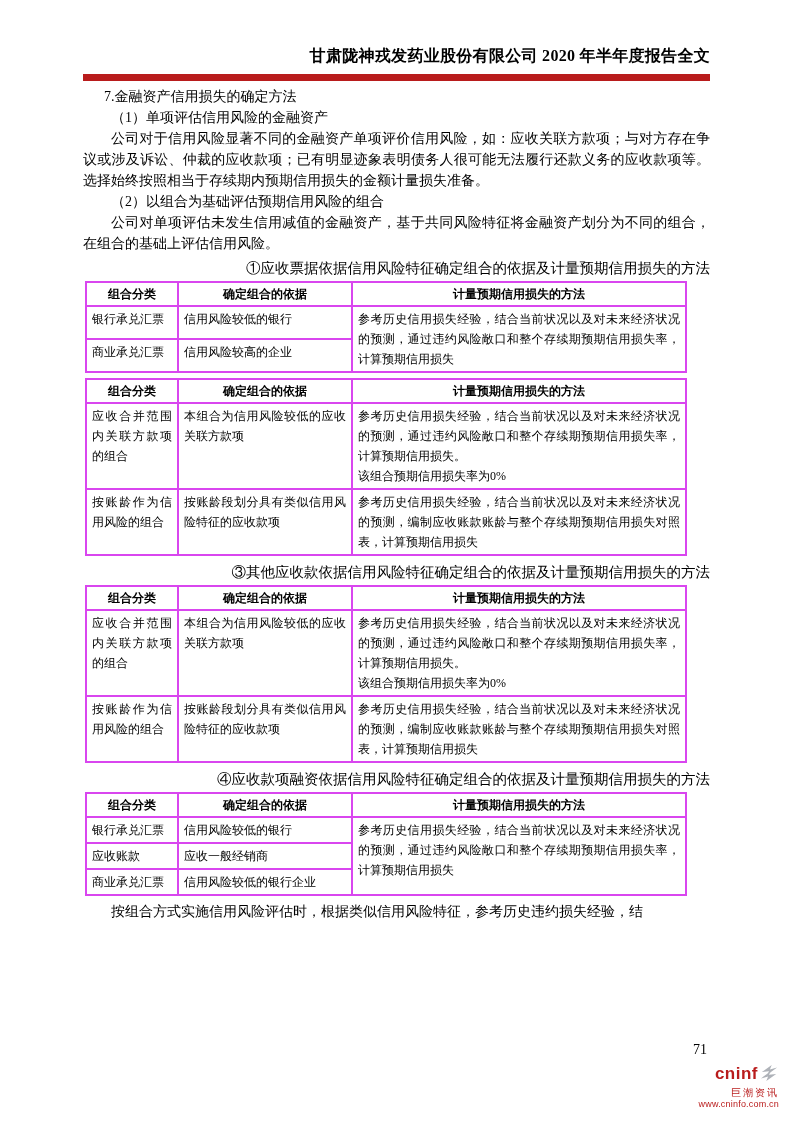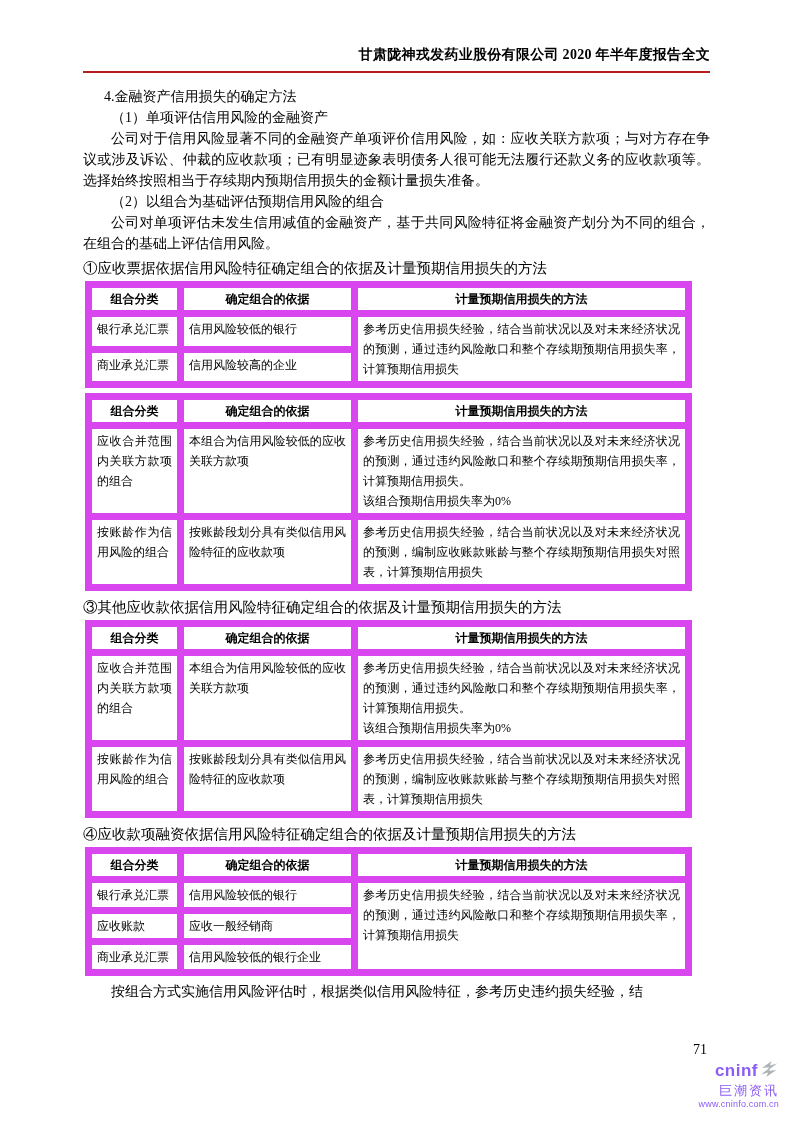--- a/index.html
+++ b/index.html
@@ -12,59 +12,59 @@
     background: #ffffff;
     color: #000;
     font-family: "Liberation Serif", "DejaVu Serif", serif;
     overflow: hidden;
   }
   .header {
     position: absolute;
     top: 46px;
     left: 83px;
     width: 627px;
-    border-bottom: 2px solid #b91c1c;
+    border-bottom: 7px solid #b91c1c;
     padding-bottom: 7px;
     text-align: right;
-    font-size: 14px;
+    font-size: 16px;
     font-weight: bold;
     letter-spacing: 0.3px;
   }
   .content {
     position: absolute;
     top: 86px;
     left: 83px;
     width: 627px;
   }
   p.body {
     font-size: 14px;
     line-height: 21px;
     text-align: justify;
     text-justify: inter-character;
   }
   .indent2 { text-indent: 2em; }
   .indent15 { text-indent: 1.5em; }
   .table-caption {
     font-size: 14.5px;
     line-height: 22px;
-    text-align: left;
+    text-align: right;
     margin-top: 3px;
     margin-bottom: 2px;
   }
   table.data {
     width: 600px;
     margin: 0 0 5px 2px;
     border-collapse: collapse;
     table-layout: fixed;
   }
   table.data col.c1 { width: 92px; }
   table.data col.c2 { width: 174px; }
   table.data col.c3 { width: 334px; }
   table.data th, table.data td {
-    border: 7px solid #d946ef;
+    border: 2px solid #d946ef;
     font-size: 12px;
     line-height: 20px;
     padding: 2px 5px;
   }
   table.data th {
     font-weight: bold;
     text-align: center;
     vertical-align: middle;
     padding: 1px 4px;
   }
@@ -79,50 +79,50 @@
     top: 1042px;
     right: 86px;
     font-size: 14px;
   }
   .logo {
     position: absolute;
     right: 14px;
     bottom: 12px;
     width: 96px;
     text-align: right;
-    color: #8b5cf6;
+    color: #b91c1c;
     font-family: "Liberation Sans", "DejaVu Sans", sans-serif;
     line-height: 1.1;
   }
   .logo-row {
     display: flex;
     align-items: center;
     justify-content: flex-end;
     gap: 1px;
   }
   .logo-brand {
     font-size: 17px;
     font-weight: bold;
     letter-spacing: 0.5px;
   }
-  .logo-cn { font-size: 13px; margin-top: 2px; letter-spacing: 2px; }
+  .logo-cn { font-size: 10px; margin-top: 2px; letter-spacing: 2px; }
   .logo-url { font-size: 9px; margin-top: 2px; letter-spacing: 0.2px; text-align: right; }
 </style>
 </head>
 <body>
 
 <div class="page">
 
   <div class="header">
     <span>甘肃陇神戎发药业股份有限公司 2020 年半年度报告全文</span>
   </div>
 
   <div class="content">
 
-    <p class="body indent15">4.金融资产信用损失的确定方法</p>
+    <p class="body indent15">7.金融资产信用损失的确定方法</p>
     <p class="body indent2">（1）单项评估信用风险的金融资产</p>
     <p class="body indent2">公司对于信用风险显著不同的金融资产单项评价信用风险，如：应收关联方款项；与对方存在争议或涉及诉讼、仲裁的应收款项；已有明显迹象表明债务人很可能无法履行还款义务的应收款项等。选择始终按照相当于存续期内预期信用损失的金额计量损失准备。</p>
     <p class="body indent2">（2）以组合为基础评估预期信用风险的组合</p>
     <p class="body indent2">公司对单项评估未发生信用减值的金融资产，基于共同风险特征将金融资产划分为不同的组合，在组合的基础上评估信用风险。</p>
 
     <p class="table-caption">①应收票据依据信用风险特征确定组合的依据及计量预期信用损失的方法</p>
     <table class="data">
       <colgroup>
           <col class="c1">
           <col class="c2">

